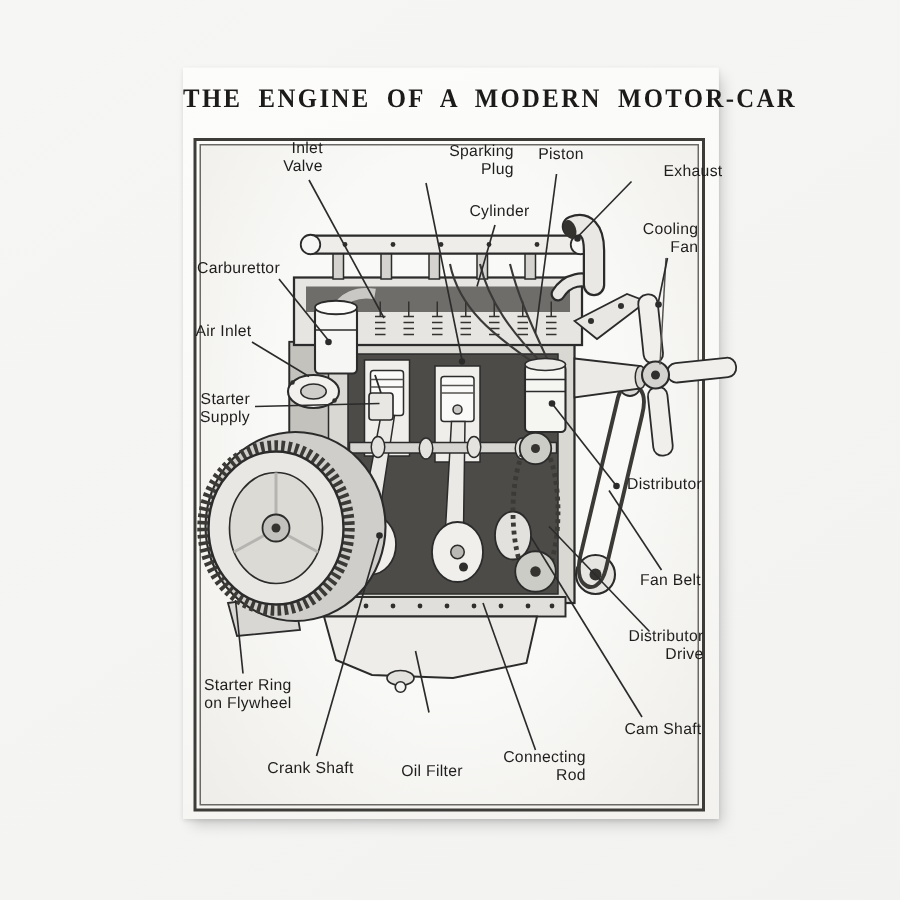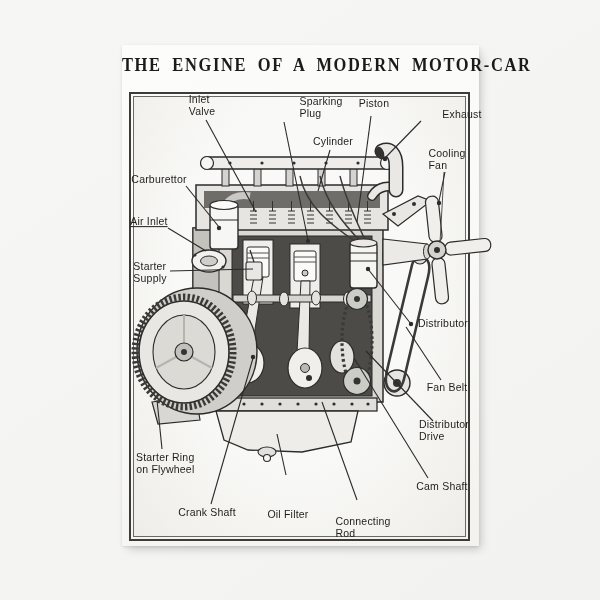--- a/index.html
+++ b/index.html
@@ -27,21 +27,21 @@
     border:2px solid #3d3c39;box-sizing:border-box;padding:2px;
   }
   .frame-inner{
     width:100%;height:100%;box-sizing:border-box;
     border:1px solid #6b6965;
     background:radial-gradient(ellipse at 50% 42%,#f9f9f7 50%,#eeede9 100%);
   }
   .art{position:absolute;left:0;top:0;width:600px;height:600px;pointer-events:none;}
   .plabel{
     position:absolute;transform:translate(-50%,-50%);
-    white-space:pre-line;text-align:left;
+    white-space:pre-line;text-align:right;
     font-size:10.5px;line-height:1.12;letter-spacing:.2px;color:#1f1e1c;
   }
   .plabel.align-left{transform:none;text-align:right;}
 </style>
 </head>
 <body>
 
 <div class="photo">
 
   <div class="poster">
@@ -253,28 +253,28 @@
   <div class="plabel" style="left:202px;top:106px;">Inlet
 Valve</div>
   <div class="plabel" style="left:273px;top:108px;margin-left:48px;">Sparking
 Plug</div>
   <div class="plabel" style="left:374px;top:104px;">Piston</div>
   <div class="plabel" style="left:462px;top:115px;">Exhaust</div>
   <div class="plabel" style="left:333px;top:142px;">Cylinder</div>
   <div class="plabel" style="left:447px;top:160px;">Cooling
 Fan</div>
   <div class="plabel" style="left:159px;top:180px;">Carburettor</div>
-  <div class="plabel" style="left:149px;top:222px;text-decoration:underline;">Air Inlet</div>
+  <div class="plabel" style="left:149px;top:222px;">Air Inlet</div>
   <div class="plabel" style="left:150px;top:273px;">Starter
 Supply</div>
   <div class="plabel" style="left:443px;top:324px;">Distributor</div>
   <div class="plabel" style="left:447px;top:388px;">Fan Belt</div>
   <div class="plabel" style="left:444px;top:431px;">Distributor
 Drive</div>
   <div class="plabel" style="left:442px;top:487px;">Cam Shaft</div>
   <div class="plabel align-left" style="left:136px;top:452px;">Starter Ring
 on Flywheel</div>
   <div class="plabel" style="left:288px;top:487px;margin-top:28px;">Oil Filter</div>
   <div class="plabel" style="left:207px;top:513px;">Crank Shaft</div>
-  <div class="plabel" style="left:363px;top:528px;">Connecting
+  <div class="plabel" style="left:363px;top:512px;">Connecting
 Rod</div>
 
 </div>
 
 </body></html>

